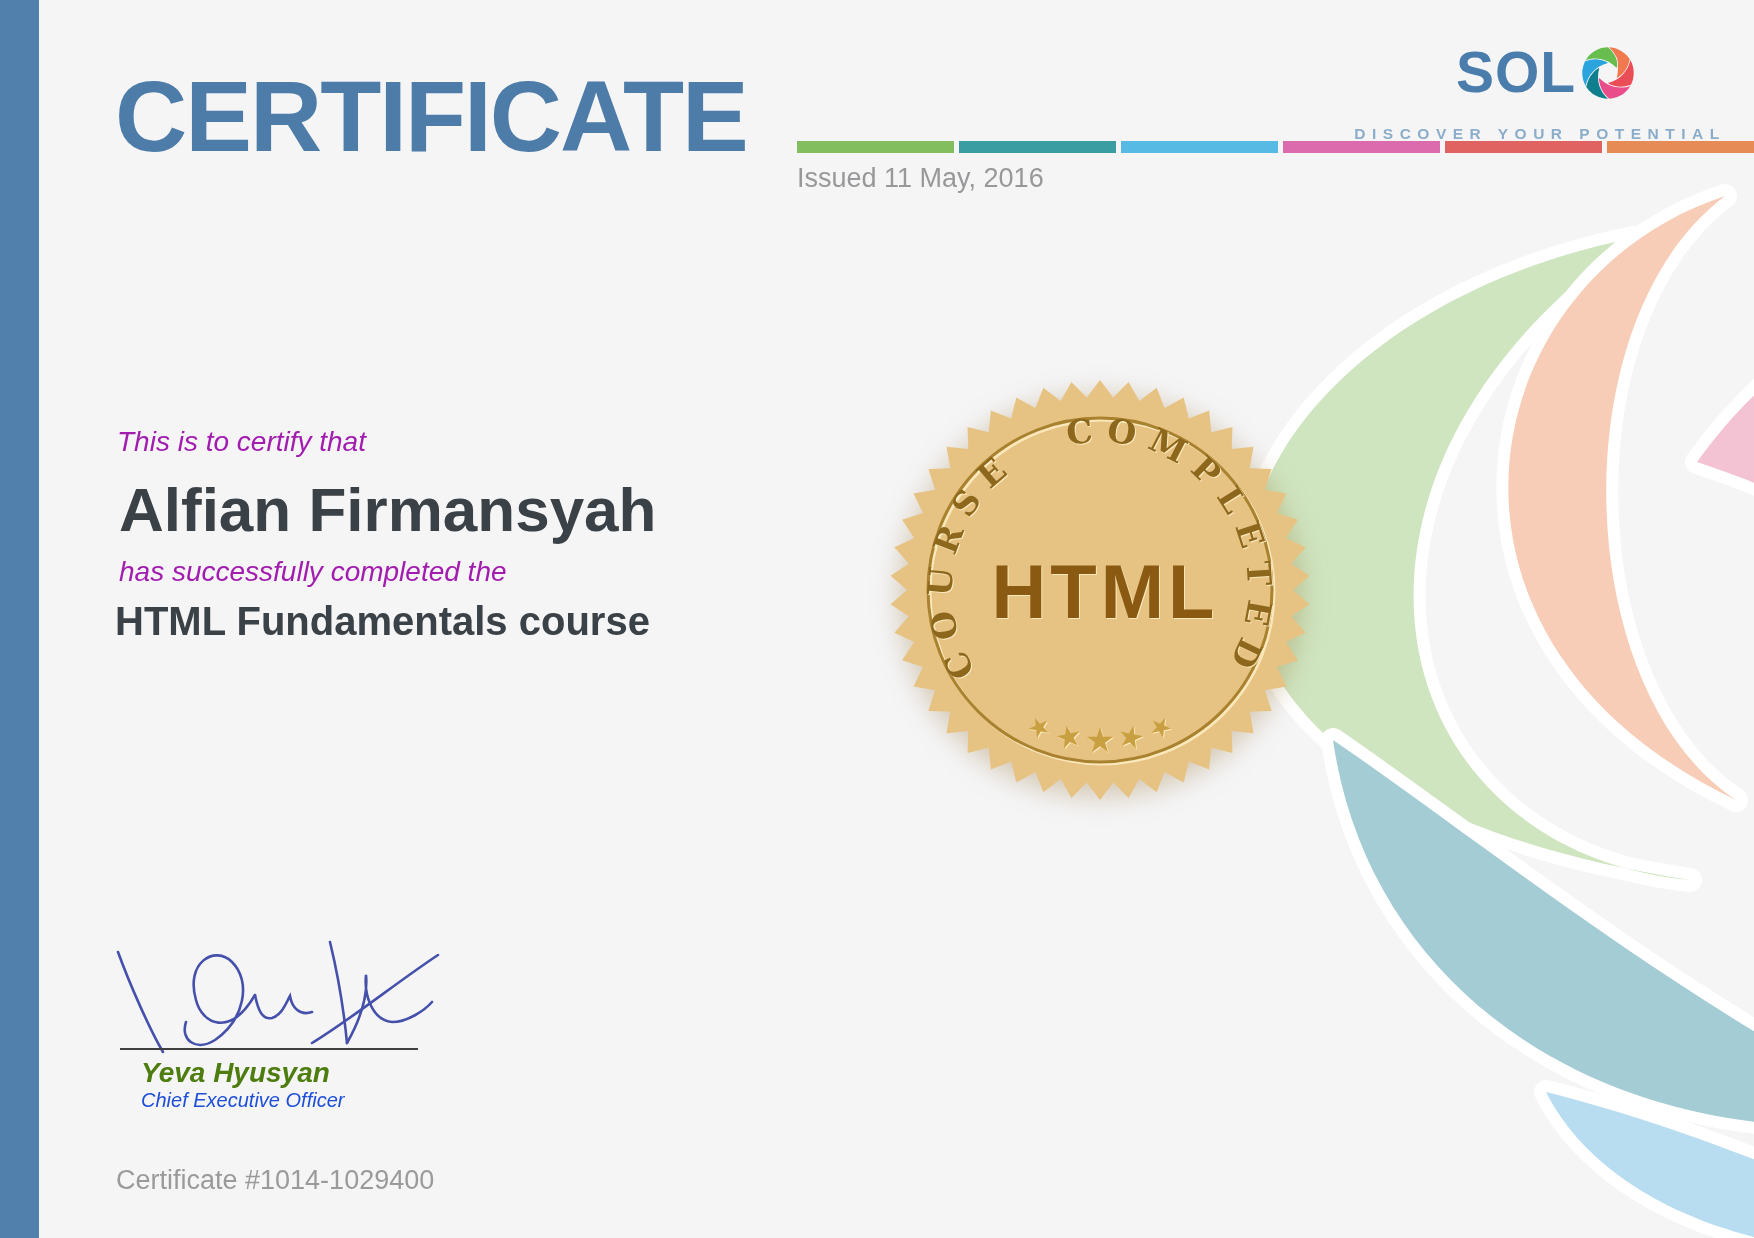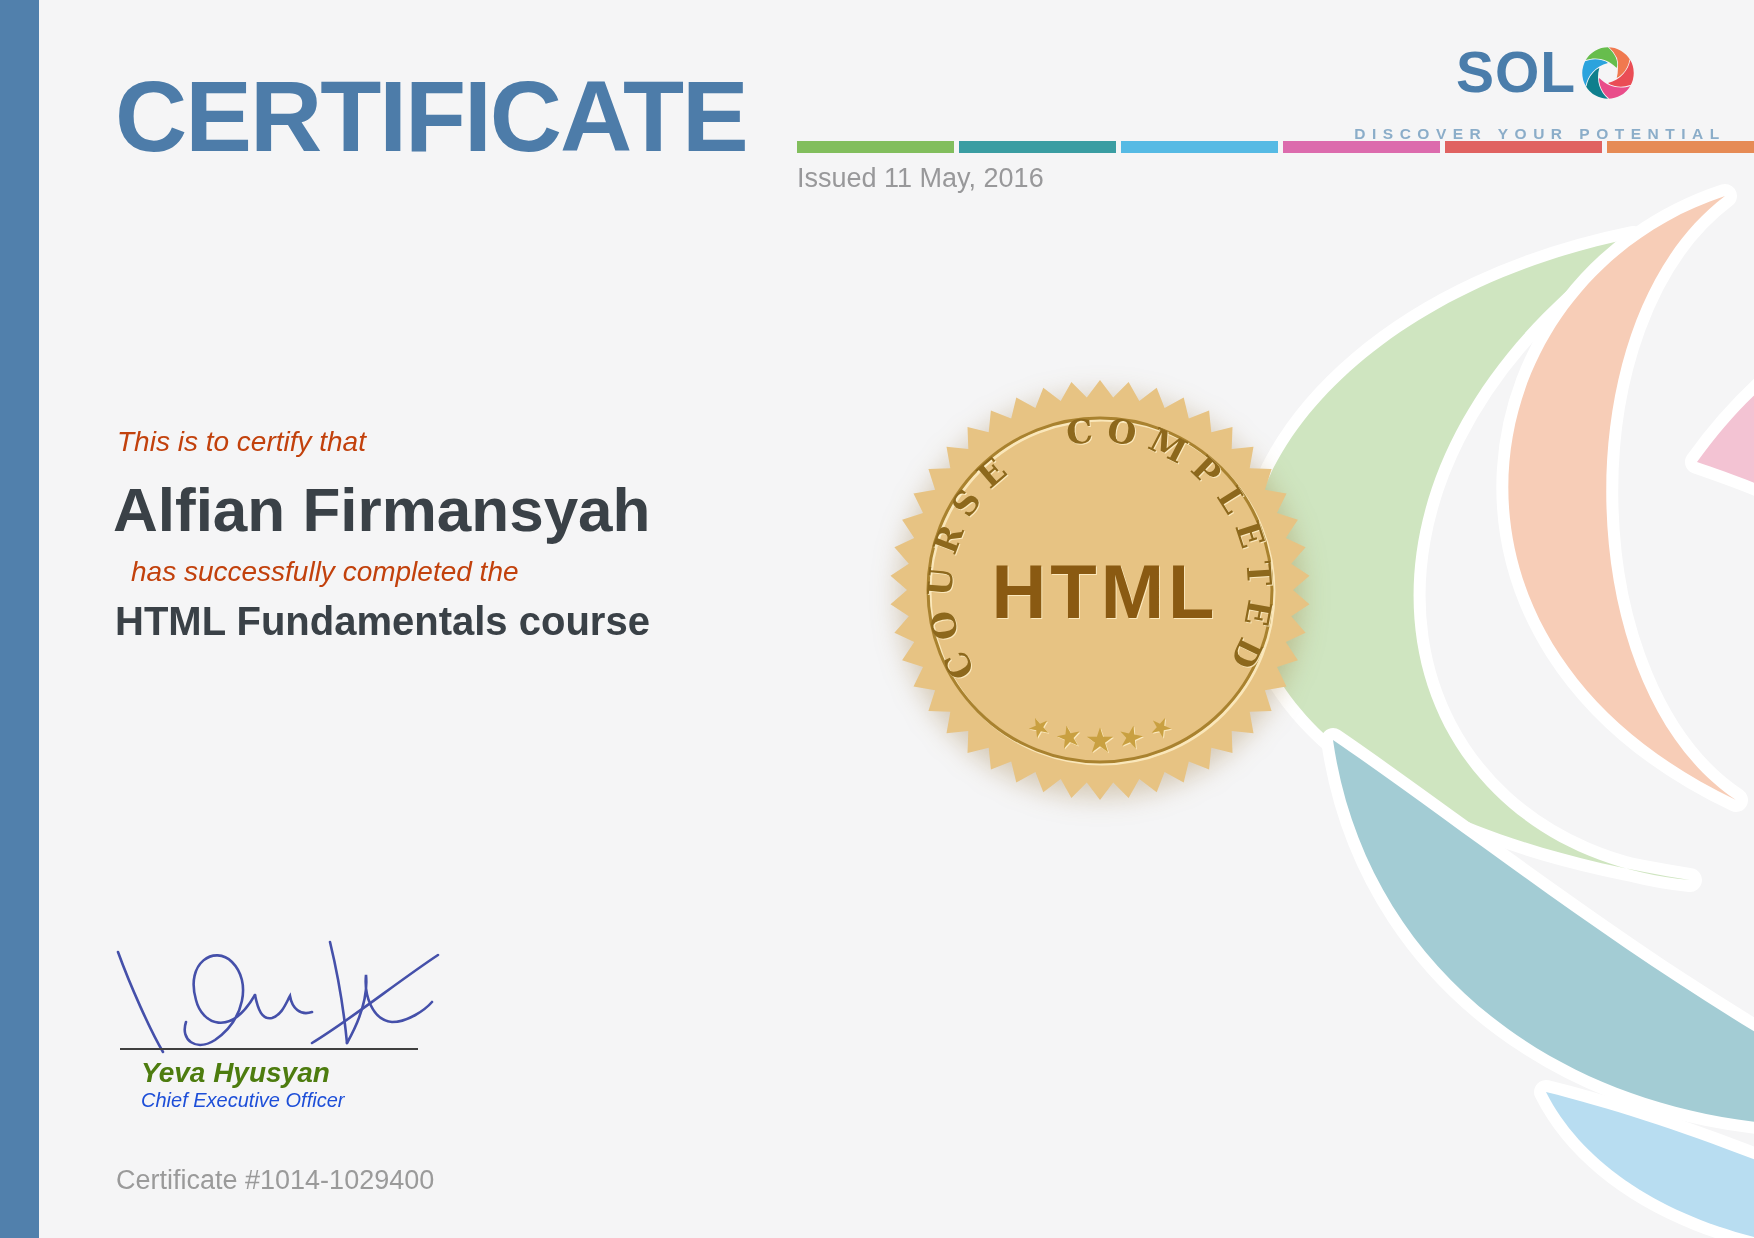--- a/index.html
+++ b/index.html
@@ -12,24 +12,24 @@
   #side-bar{position:absolute;left:0;top:0;width:39px;height:1238px;}
   #page-title{
     position:absolute;left:115px;top:56px;font-size:100px;font-weight:bold;
     letter-spacing:-2px;line-height:1.2;
   }
   #logo-block{position:absolute;left:1360px;top:44px;width:360px;display:flex;flex-direction:column;align-items:center;}
   #logo-row{display:flex;align-items:center;gap:4px;}
   .logo-word{font-size:57px;font-weight:bold;letter-spacing:1px;line-height:1;}
   #logo-tagline{margin-top:7px;font-size:15.5px;letter-spacing:6.5px;font-weight:bold;white-space:nowrap;}
   #issued-line{position:absolute;left:797px;top:163px;font-size:27px;color:#98989a;}
-  .gray-italic{font-style:italic;color:#c2410c;font-size:28px;}
+  .gray-italic{font-style:italic;color:#a21caf;font-size:28px;}
   #certify-line{position:absolute;left:117px;top:426px;}
   #recipient-name{position:absolute;left:113px;top:474px;font-size:62px;font-weight:bold;line-height:1.15;}
-  #completed-line{position:absolute;left:131px;top:556px;}
+  #completed-line{position:absolute;left:119px;top:556px;}
   #course-line{position:absolute;left:115px;top:597px;font-size:40px;font-weight:bold;line-height:1.2;}
   #signer-name{position:absolute;left:141px;top:1057px;font-size:28px;font-weight:bold;font-style:italic;}
   #signer-role{position:absolute;left:141px;top:1089px;font-size:20px;font-style:italic;color:#1d4ed8;}
   #cert-number{position:absolute;left:116px;top:1165px;font-size:27px;color:#9a9a9a;text-align:center;}
   .seal-emboss{filter:drop-shadow(1.5px 1.5px 0px rgba(255,240,200,0.85));}
   #seal-group{filter:drop-shadow(0px 6px 12px rgba(140,100,30,0.30));}
   #arc-text-el{font-family:"DejaVu Serif","Liberation Serif",serif;font-weight:bold;font-size:33px;letter-spacing:12px;word-spacing:30px;}
   #seal-center-text{font-size:76px;font-weight:bold;letter-spacing:4px;font-family:"Liberation Sans",sans-serif;}
 </style>
 </head>
@@ -104,21 +104,21 @@
           <path transform="rotate(300)" d="M 0,-46 A 46 46 0 0 1 39.8,-23 C 36,-6 28,6 15.6,9 C 22,-14 14,-34 0,-46 Z" fill="#67bd4d"></path>
         </g>
       </svg>
     </div>
     <div id="logo-tagline" style="color: rgb(139, 173, 201); margin-top: 24px;">DISCOVER YOUR POTENTIAL</div>
   </div>
 
   <div id="issued-line">Issued 11 May, 2016</div>
 
   <div id="certify-line" class="gray-italic">This is to certify that</div>
-  <div id="recipient-name" style="color: rgb(58, 65, 71);">Alfian Firmansyah</div>
+  <div id="recipient-name" style="color: rgb(58, 65, 71); margin-left: 6px;">Alfian Firmansyah</div>
   <div id="completed-line" class="gray-italic">has successfully completed the</div>
   <div id="course-line" style="color: rgb(58, 65, 71);">HTML Fundamentals course</div>
 
   <div id="signer-name" style="color: #4d7c0f;">Yeva Hyusyan</div>
   <div id="signer-role">Chief Executive Officer</div>
 
   <div id="cert-number">Certificate #1014-1029400</div>
 </div>
 
 </body></html>

